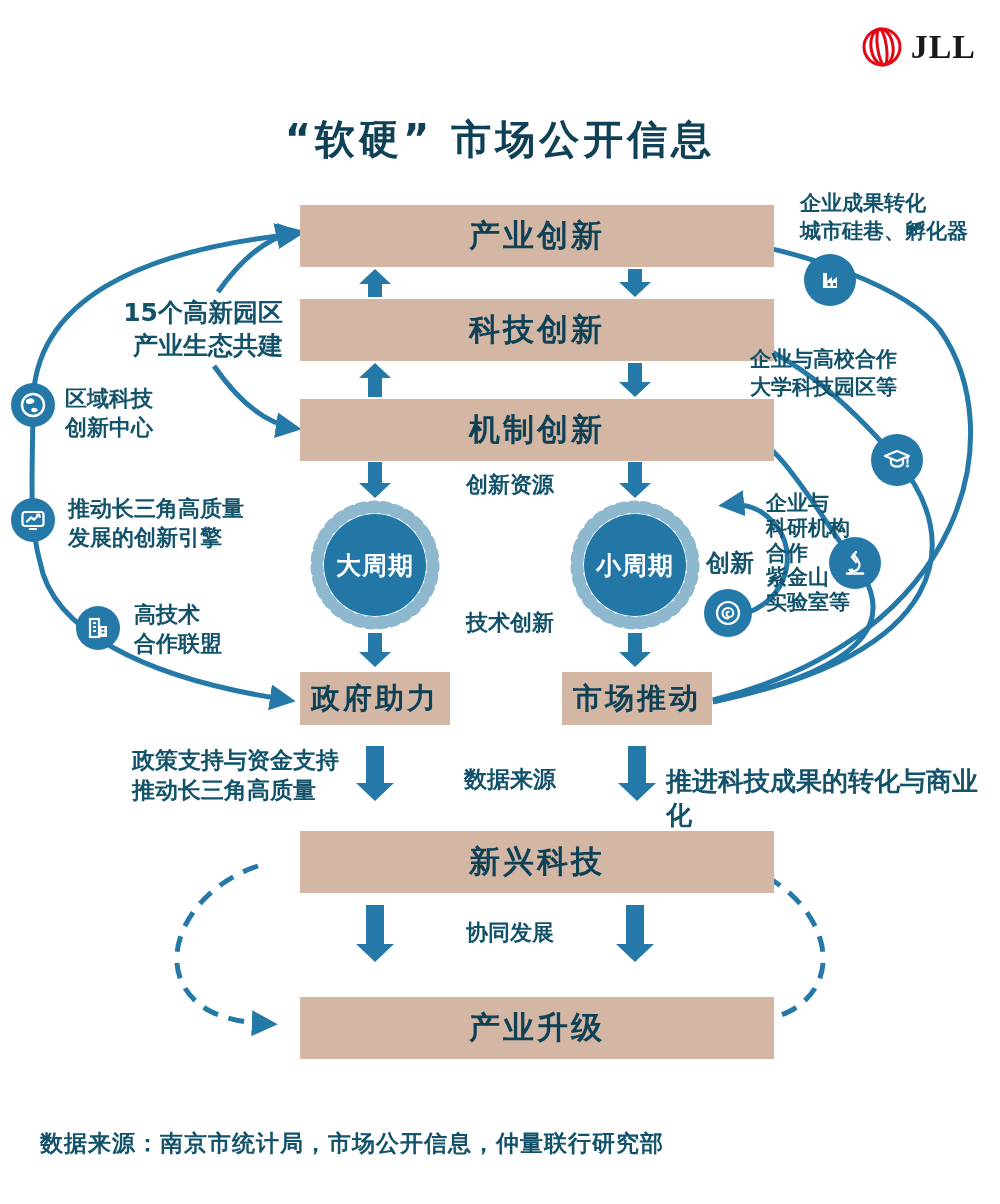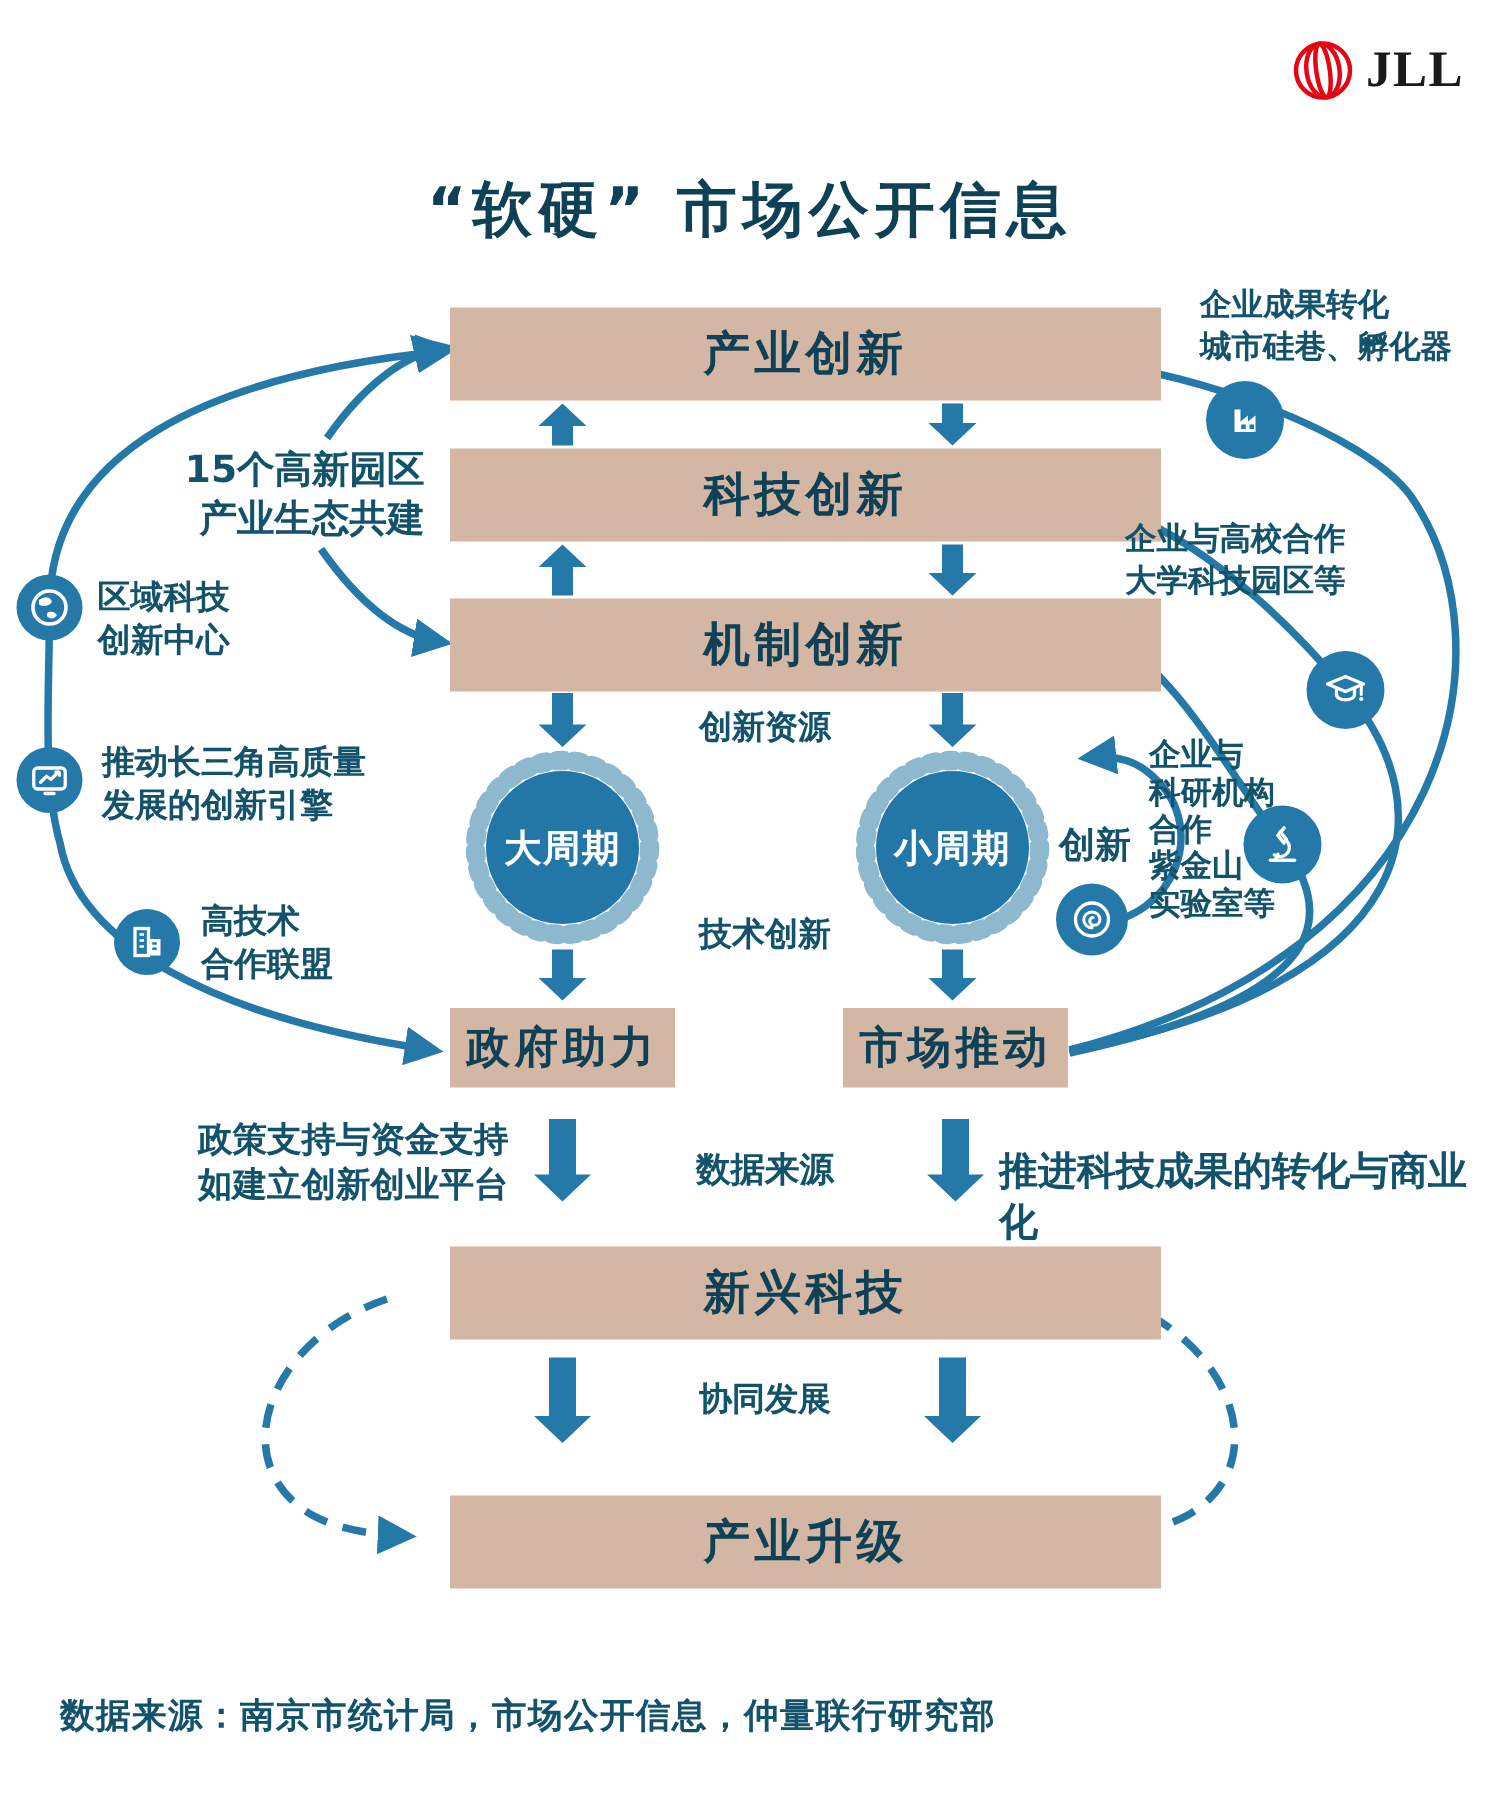--- a/index.html
+++ b/index.html
@@ -149,21 +149,21 @@
   <div class="anno" style="left:68px;top:494px;font-size:22px;">推动长三角高质量
 发展的创新引擎</div>
   <div class="anno" style="left:766px;top:491px;font-size:21px;line-height:1.18;">企业与
 科研机构
 合作
 紫金山
 实验室等</div>
   <div class="anno" style="left:134px;top:600px;font-size:22px;">高技术
 合作联盟</div>
   <div class="anno" style="left:132px;top:745px;font-size:23px;">政策支持与资金支持
-如建立创新创业平台</div>
+推动长三角高质量</div>
   <div class="anno" style="left:666px;top:764px;font-size:26px;">推进科技成果的转化与商业化</div>
 
   <div class="iconwrap" style="left:11px;top:383px;width:44px;height:44px;">
     <svg width="30" height="30" viewBox="0 0 30 30">
       <circle cx="15" cy="15" r="11" fill="none" stroke="#fff" stroke-width="2.4"></circle>
       <path d="M8,10 q4,-3 7,-1 q3,2 0,4 q-4,2 -7,0 Z" fill="#fff"></path>
       <path d="M14,18 q4,-1 6,2 q-2,3 -5,2 q-3,-1 -1,-4 Z" fill="#fff"></path>
     </svg>
   </div>
 

